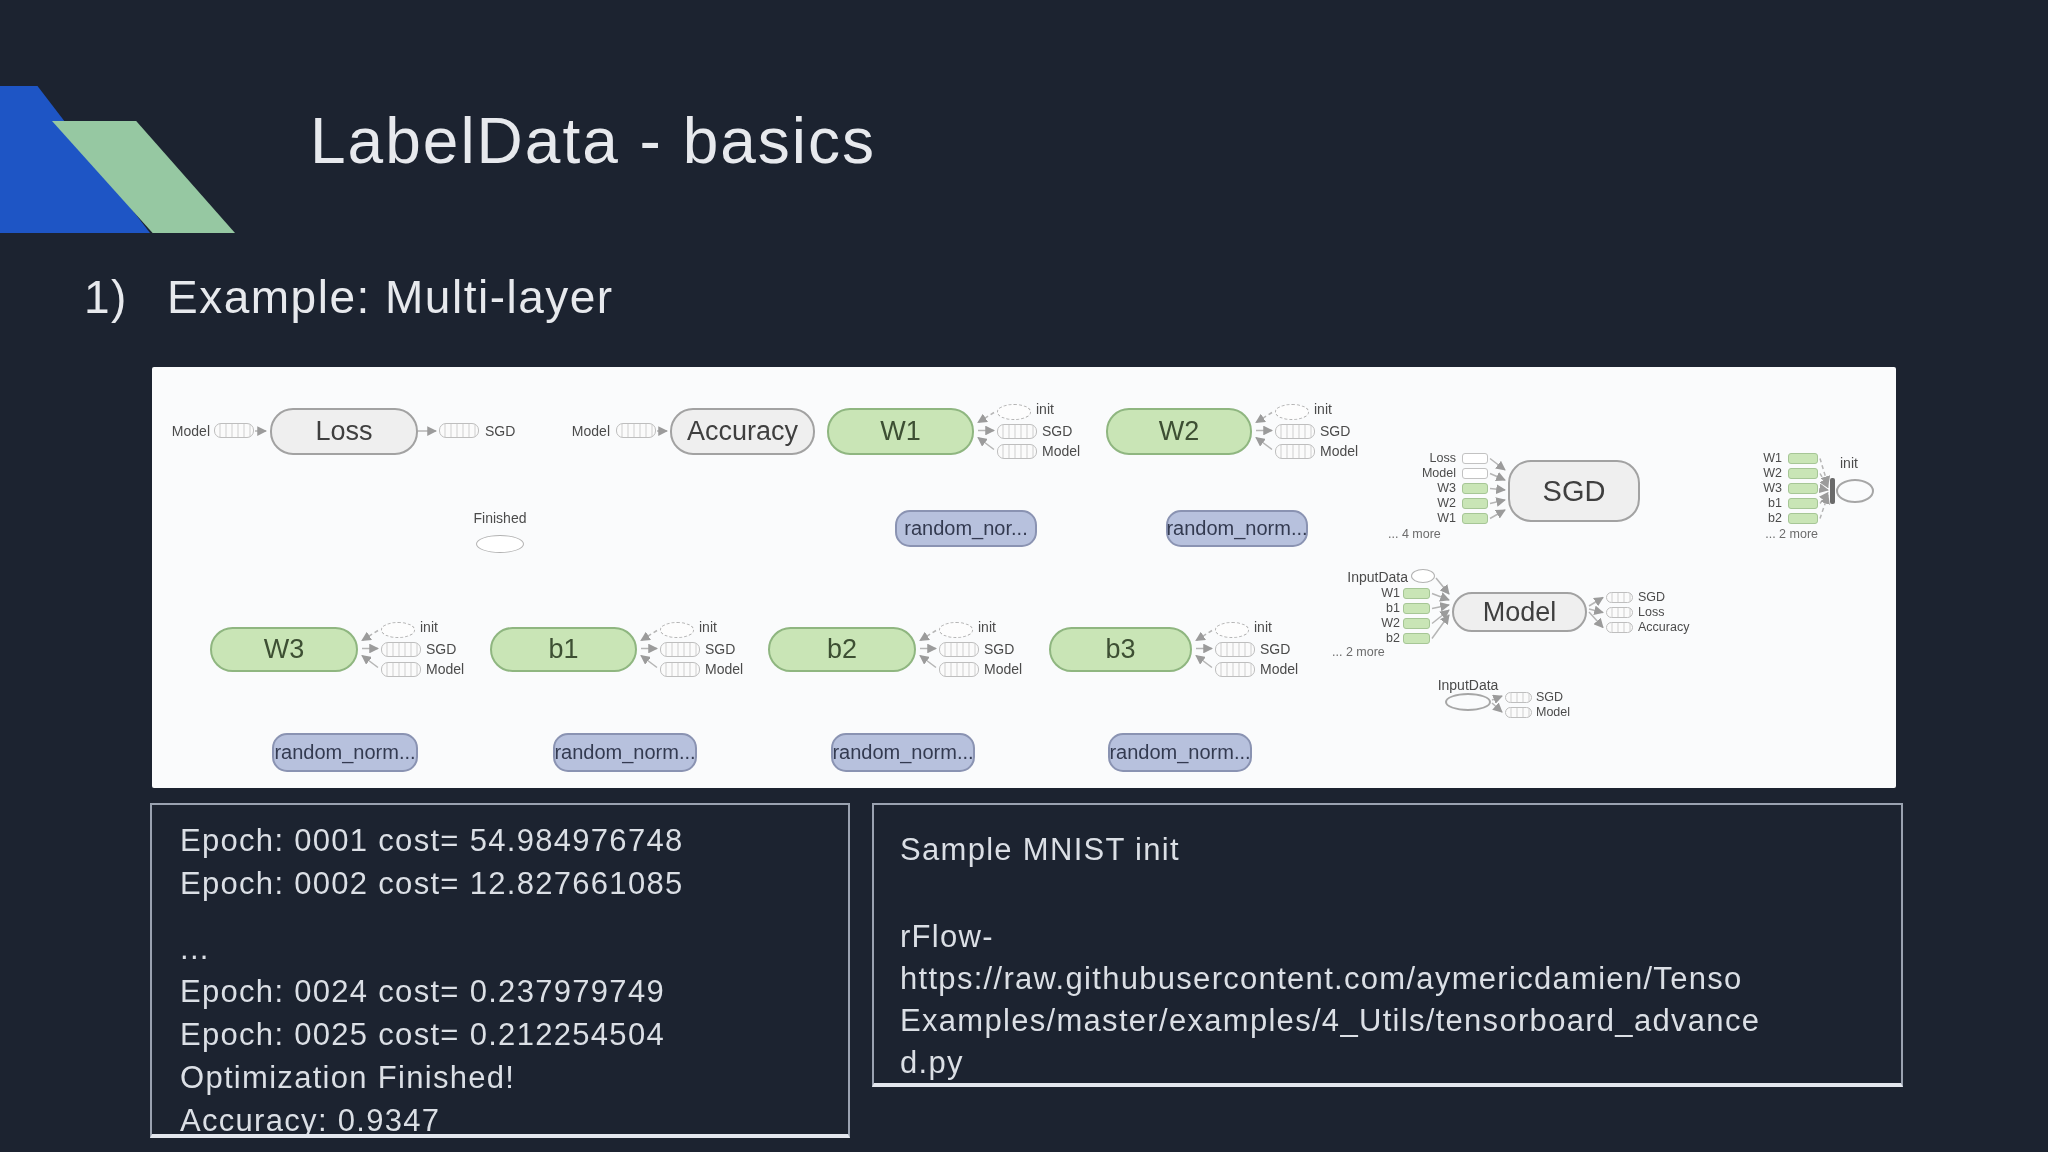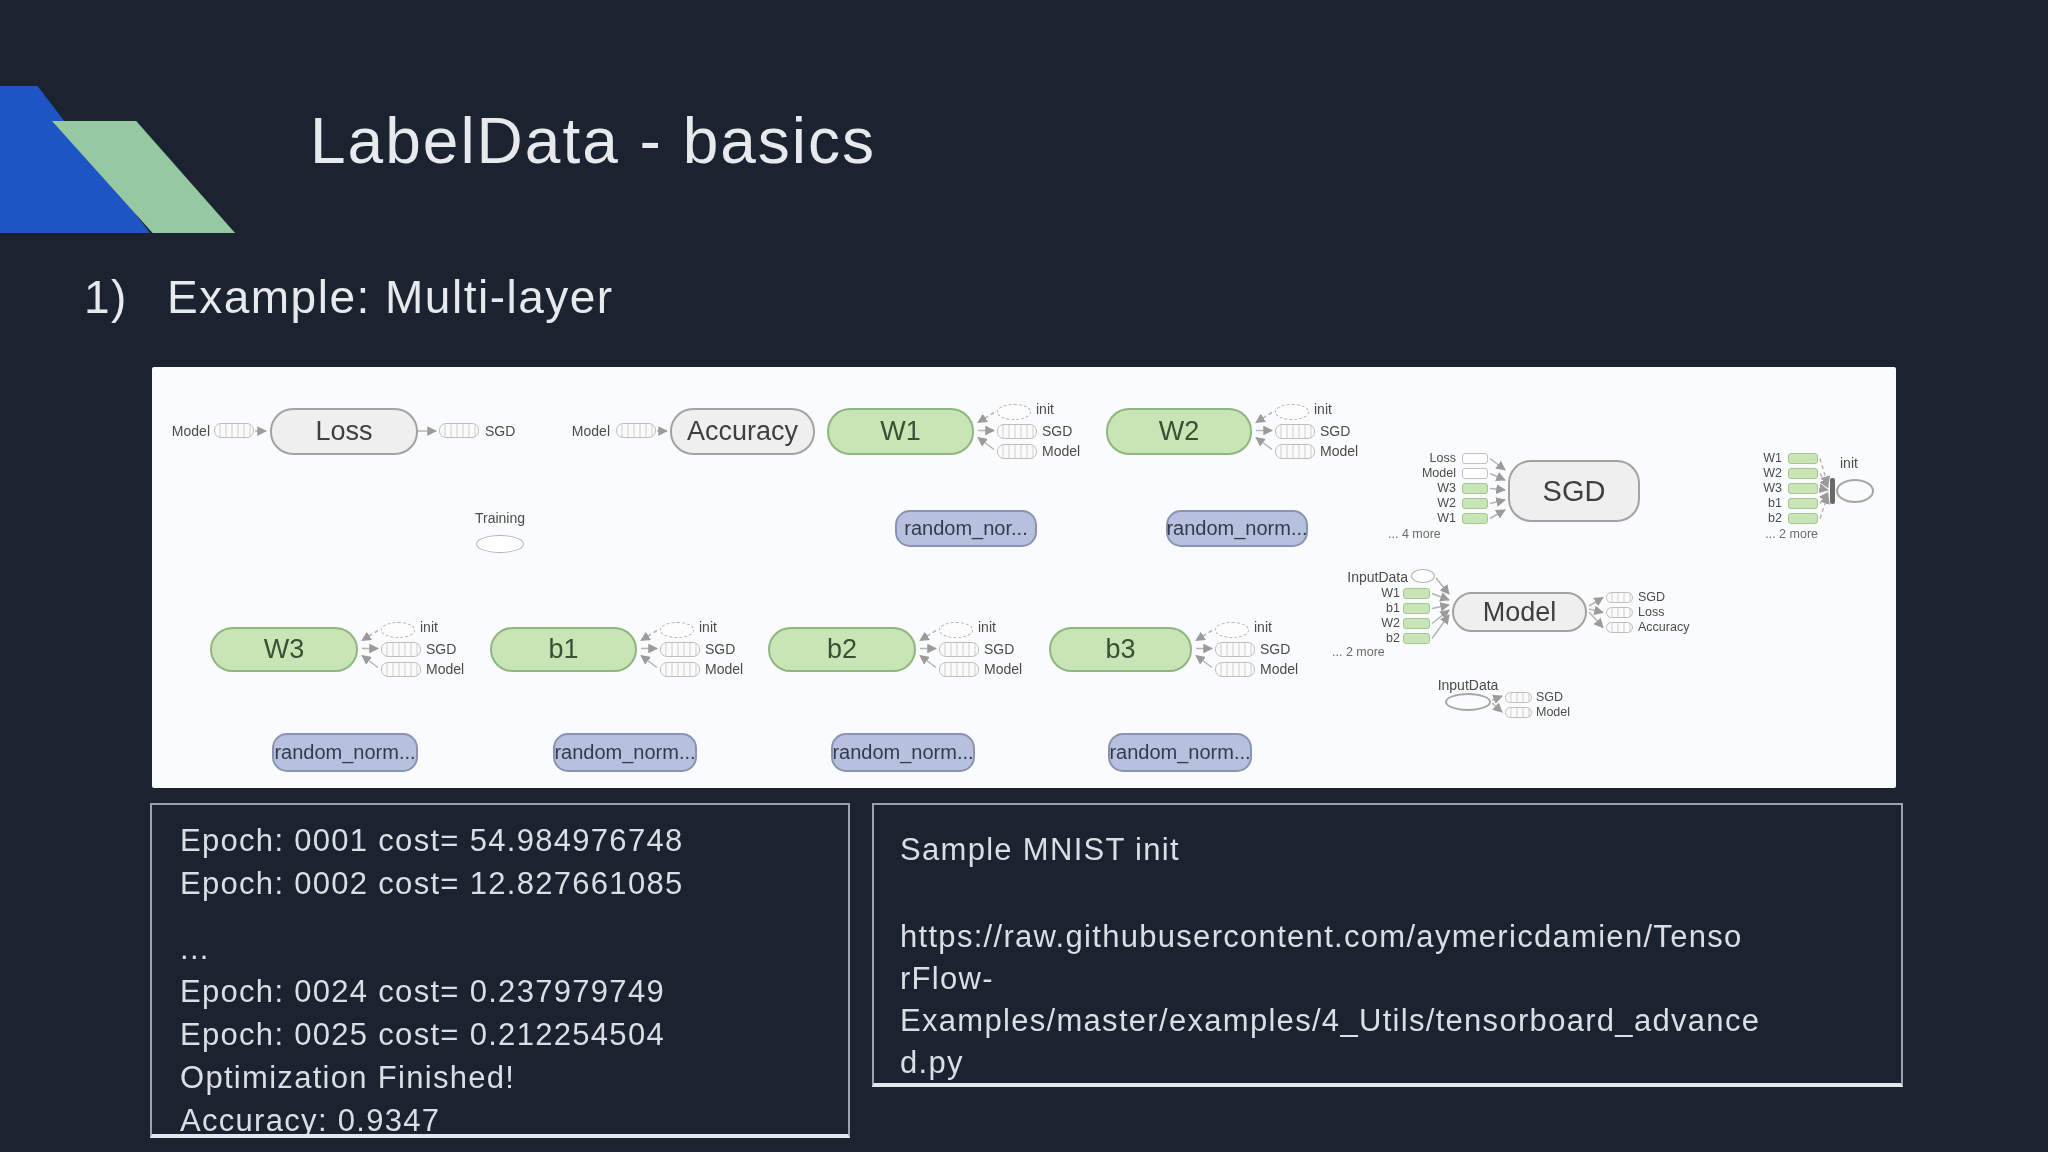--- a/index.html
+++ b/index.html
@@ -149,21 +149,21 @@
       <div class="sr sr-hatch" style="left: 1063px; top: 294.5px; width: 40px; height: 15px;"></div>
       <div class="plab" style="left: 1108px; top: 293.5px; width: 60px; height: 16px;">Model</div>
       <div class="plab" style="left: 10px; top: 56px; width: 48px; height: 16px; text-align: right;">Model</div>
       <div class="sr sr-hatch" style="left: 62px; top: 56px; width: 40px; height: 15px;"></div>
       <div class="gnode gn-gray" style="left: 118px; top: 41px; width: 148px; height: 47px;">Loss</div>
       <div class="sr sr-hatch" style="left: 287px; top: 56px; width: 40px; height: 15px;"></div>
       <div class="plab" style="left: 333px; top: 56px; width: 60px; height: 16px;">SGD</div>
       <div class="plab" style="left: 410px; top: 56px; width: 48px; height: 16px; text-align: right;">Model</div>
       <div class="sr sr-hatch" style="left: 464px; top: 56px; width: 40px; height: 15px;"></div>
       <div class="gnode gn-gray" style="left: 518px; top: 41px; width: 145px; height: 47px;">Accuracy</div>
-      <div class="plab" style="left: 300px; top: 143px; width: 96px; height: 16px; text-align: center;">Training</div>
+      <div class="plab" style="left: 300px; top: 143px; width: 96px; height: 16px; text-align: center;">Finished</div>
       <div class="ell" style="left: 324px; top: 168px; width: 48px; height: 18px;"></div>
       <div class="gnode gn-blue" style="left: 743px; top: 143px; width: 142px; height: 37px;">random_nor...</div>
       <div class="gnode gn-blue" style="left: 1014px; top: 143px; width: 142px; height: 37px;">random_norm...</div>
       <div class="gnode gn-blue" style="left: 120px; top: 366px; width: 146px; height: 39px;">random_norm...</div>
       <div class="gnode gn-blue" style="left: 401px; top: 366px; width: 144px; height: 39px;">random_norm...</div>
       <div class="gnode gn-blue" style="left: 679px; top: 366px; width: 144px; height: 39px;">random_norm...</div>
       <div class="gnode gn-blue" style="left: 956px; top: 366px; width: 144px; height: 39px;">random_norm...</div>
       <div class="clab" style="left: 1240px; top: 84px; width: 64px; height: 14px; text-align: right;">Loss</div>
       <div class="sr sr-white" style="left: 1310px; top: 86px; width: 26px; height: 11px;"></div>
       <div class="clab" style="left: 1240px; top: 99px; width: 64px; height: 14px; text-align: right;">Model</div>
@@ -224,19 +224,19 @@
       <div class="cline">Epoch: 0024 cost= 0.237979749</div>
       <div class="cline">Epoch: 0025 cost= 0.212254504</div>
       <div class="cline">Optimization Finished!</div>
       <div class="cline">Accuracy: 0.9347</div>
     </div>
 
   <div class="tbox code-box">
     <div class="cline">Sample MNIST init</div>
     <div class="spacer"></div>
     <div id="url-lines">
+        <div class="cline">rFlow-</div>
         <div class="cline">https://raw.githubusercontent.com/aymericdamien/Tenso</div>
-        <div class="cline">rFlow-</div>
         <div class="cline">Examples/master/examples/4_Utils/tensorboard_advance</div>
         <div class="cline">d.py</div>
       </div>
   </div>
 </div>
 
 </body></html>

